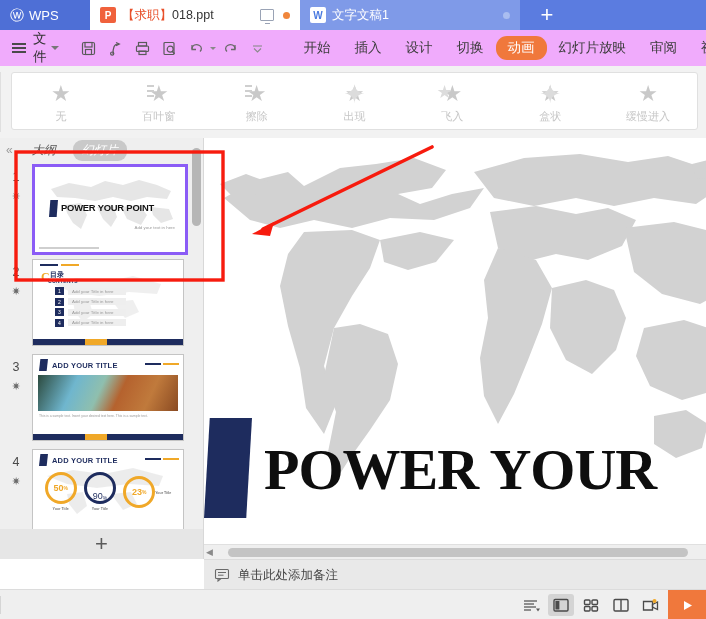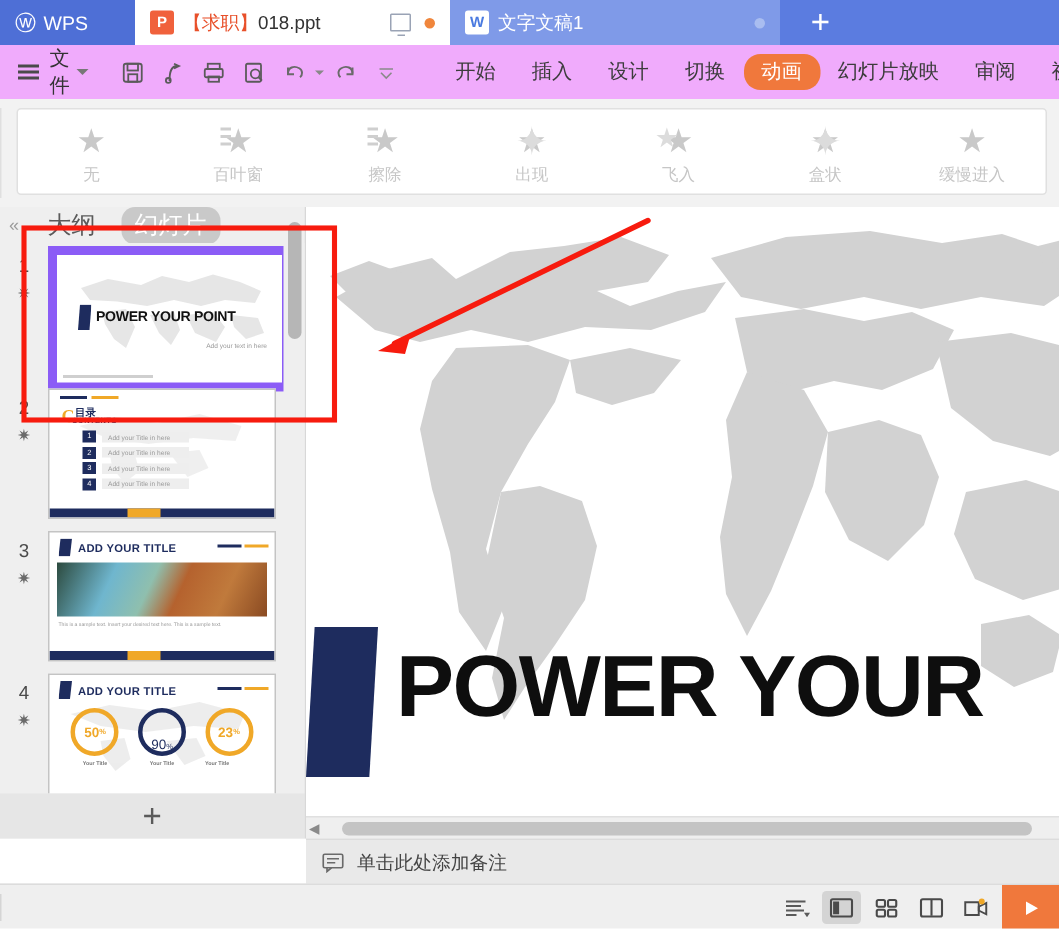--- a/index.html
+++ b/index.html
@@ -59,48 +59,48 @@
   .effect .elbl{font-size:11px;color:#c6c6c6;white-space:nowrap;}
   .effect .ico{position:relative;height:26px;display:flex;align-items:center;justify-content:center;}
   .dash{position:absolute;left:-2px;top:4px;}
   .dash i{display:block;width:7px;height:2px;background:#cfcfcf;margin-bottom:3px;}
   .burst{position:absolute;color:#dcdcdc;font-size:26px;line-height:1;}
 
   
   .leftpanel{position:absolute;left:0;top:138px;width:203px;height:421px;background:#efefef;border-right:1px solid #d8d8d8;}
   .panel-head{height:24px;display:flex;align-items:center;gap:8px;padding-left:4px;}
   .collapse{color:#9a9a9a;font-size:12px;padding:0 2px;}
-  .ptab{font-size:16px;color:#5a5a5a;padding:2px 9px;border-radius:9px;}
+  .ptab{font-size:12px;color:#5a5a5a;padding:2px 9px;border-radius:9px;font-style:italic;}
   .ptab.active{background:#c9c9c9;color:#fff;}
   .thumbs{position:absolute;left:0;top:24px;width:203px;height:367px;overflow:hidden;background:#efefef;}
   .thumb-row{position:relative;height:95px;display:flex;align-items:flex-start;}
   .thumb-meta{width:32px;padding-top:6px;text-align:center;color:#4a4a4a;}
   .thumb-num{font-size:12.5px;line-height:14px;}
   .thumb-star{font-size:11px;color:#6a6a6a;line-height:15px;margin-top:5px;display:block;}
   .thumb{width:150px;height:85px;background:#fff;border:1px solid #c4c4c4;position:relative;overflow:hidden;}
-  .thumb.sel{border:6px solid #8b5cf6;}
+  .thumb.sel{border:3px solid #8b5cf6;}
   .sl-scroll{position:absolute;right:0;top:0;width:14px;height:367px;background:#efefef;}
   .sl-thumb{position:absolute;right:2px;top:10px;width:9px;height:78px;background:#b6b6b6;border-radius:5px;}
   .addslide{position:absolute;left:0;bottom:0;width:203px;height:30px;background:#e6e6e6;display:flex;align-items:center;justify-content:center;
     font-size:22px;color:#5a5a5a;font-weight:300;}
 
   
   .mini-map{position:absolute;inset:0;opacity:.35;}
   .mini-title{position:absolute;font-weight:bold;color:#111;}
   .bar-navy{background:#1e2c5e;}
   .bar-gold{background:#f0a828;}
 
   
   .editor{position:absolute;left:204px;top:138px;width:502px;height:421px;background:#fff;overflow:hidden;}
   .slide-canvas{position:absolute;left:0;top:0;width:502px;height:405px;background:#fff;overflow:hidden;}
   .worldmap{position:absolute;left:-20px;top:-10px;width:560px;height:400px;}
   .navy-shape{position:absolute;left:0px;top:280px;width:48px;height:100px;background:#1e2c5e;
     clip-path:polygon(12% 0%,100% 0%,88% 100%,0% 100%);}
-  .big-title{position:absolute;left:60px;top:286px;font-size:58px;font-weight:bold;color:#0e0e0e;
-    letter-spacing:-1px;white-space:nowrap;font-family:Liberation Sans, sans-serif;}
+  .big-title{position:absolute;left:60px;top:298px;font-size:58px;font-weight:bold;color:#0e0e0e;
+    letter-spacing:-1px;white-space:nowrap;font-family:Liberation Serif, serif;}
   .hscroll{position:absolute;left:0;bottom:0;width:502px;height:14px;background:#efefef;border-top:1px solid #e0e0e0;}
   .hs-arrow{position:absolute;left:2px;top:2px;color:#8a8a8a;font-size:9px;}
   .hs-thumb{position:absolute;left:24px;top:3px;width:460px;height:9px;background:#c4c4c4;border-radius:5px;}
 
   
   .anno{position:absolute;left:0;top:0;width:706px;height:619px;pointer-events:none;}
 
   
   .notes{position:absolute;left:204px;top:559px;width:502px;height:30px;background:#e9e9e9;display:flex;align-items:center;gap:8px;padding-left:10px;
     border-top:1px solid #dcdcdc;}
@@ -382,21 +382,21 @@
                 </div>
               <div style="font-size:3.6px;color:#7a7a7a;margin-top:3px;font-weight:bold;">Your Title</div>
             </div>
             <div style="display:flex;flex-direction:column;align-items:center;">
               <div style="width:26px;height:26px;border-radius:50%;border:3.2px solid #1e2c5e;display:flex;align-items:flex-end;justify-content:center;color:#1e2c5e;font-weight:normal;font-size:9px;">
                   <span>90</span>
                   <span style="font-size:5px;">%</span>
                 </div>
               <div style="font-size:3.6px;color:#7a7a7a;margin-top:3px;font-weight:bold;">Your Title</div>
             </div>
-            <div style="display:flex;flex-direction:column;align-items:flex-start;">
+            <div style="display:flex;flex-direction:row;align-items:center;">
               <div style="width:26px;height:26px;border-radius:50%;border:3.2px solid #f0a828;display:flex;align-items:center;justify-content:center;color:#f0a828;font-weight:bold;font-size:9px;">
                   <span>23</span>
                   <span style="font-size:5px;">%</span>
                 </div>
               <div style="font-size:3.6px;color:#7a7a7a;margin-top:3px;font-weight:bold;">Your Title</div>
             </div>
           </div>
         </div>
       </div>
     </div>

